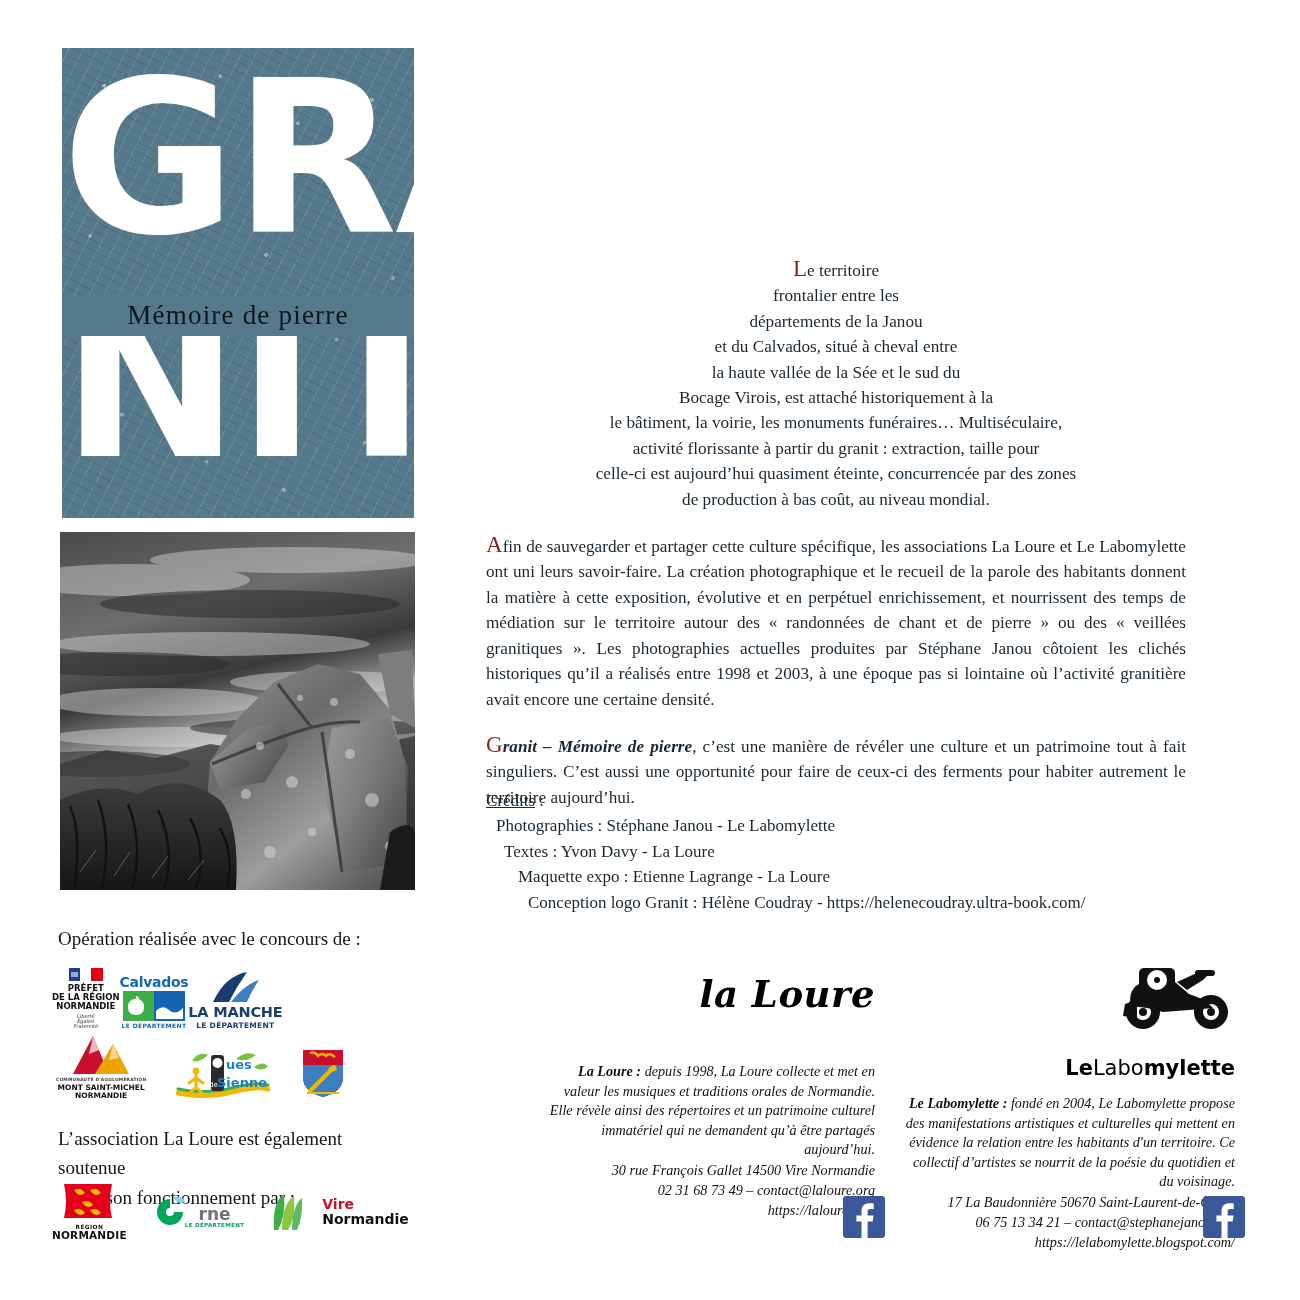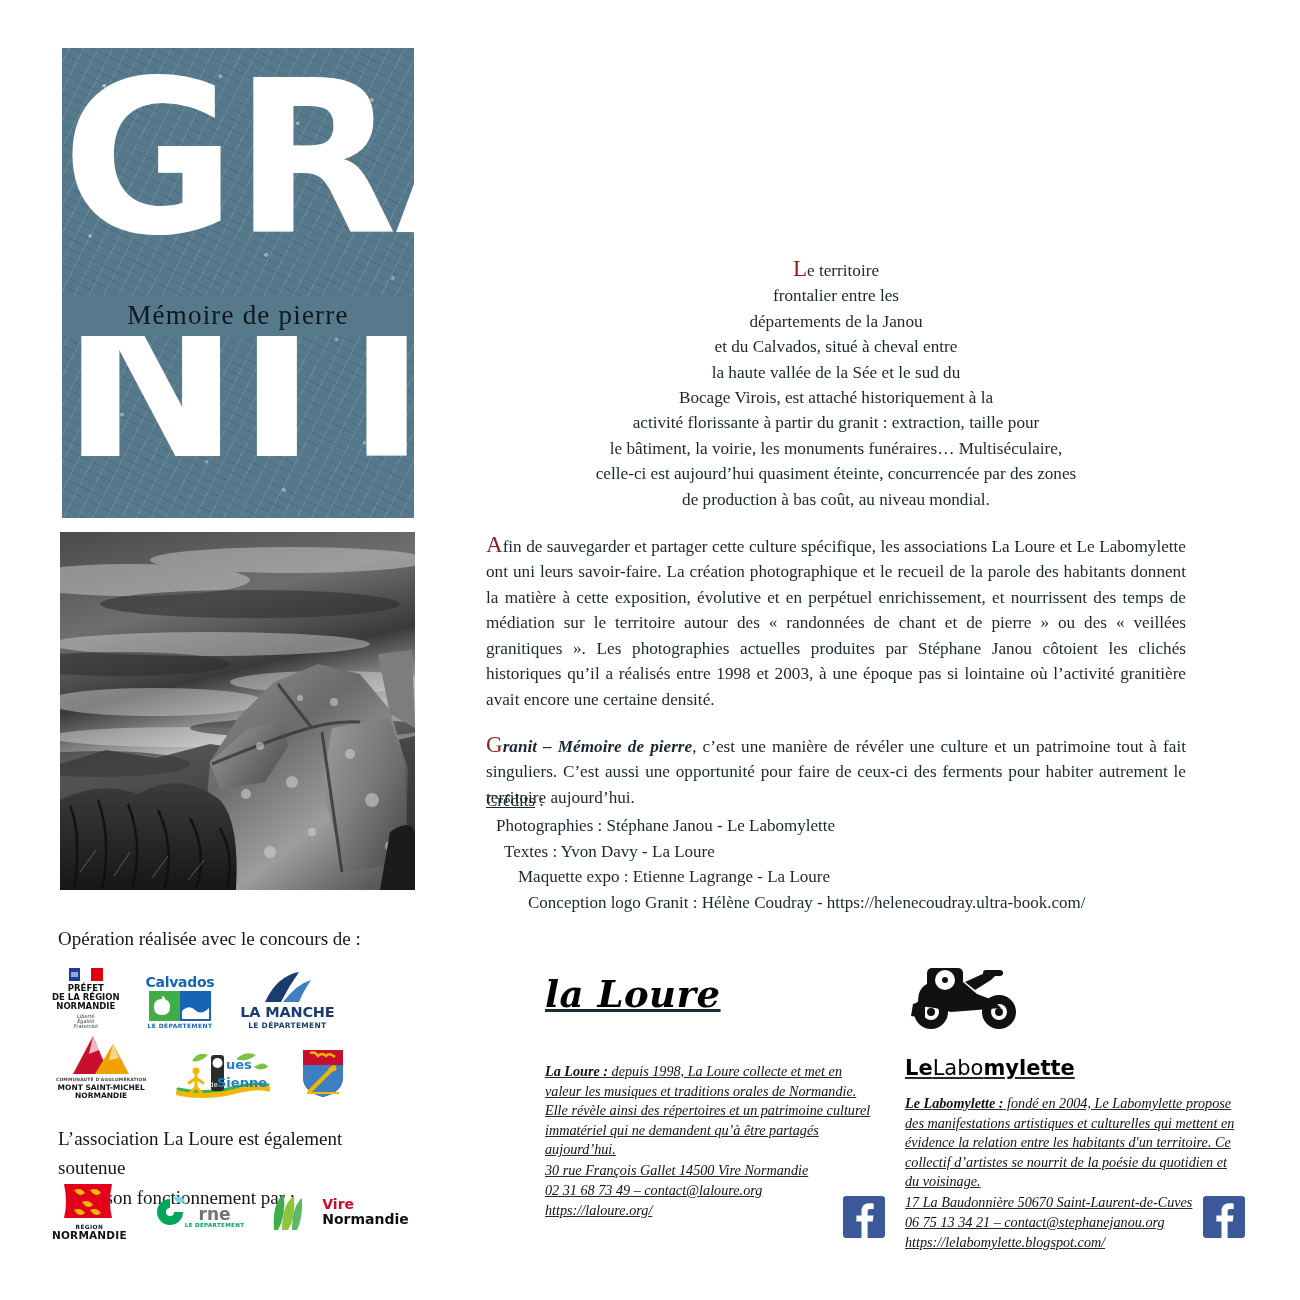--- a/index.html
+++ b/index.html
@@ -76,21 +76,21 @@
 
   .left-cap{
     position:absolute;left:58px;
     font-family:"Liberation Serif", serif;
     font-size:19px;color:#10171d;
   }
   #cap1{top:928px;}
   #cap2{top:1124px;line-height:1.55;width:330px;}
 
   .logo-row{position:absolute;display:flex;align-items:flex-end;}
-  #row-partners-1{left:52px;top:968px;gap:26px;}
+  #row-partners-1{left:52px;top:968px;}
   #row-partners-2{left:56px;top:1032px;gap:30px;}
   #row-support{left:52px;top:1182px;gap:26px;align-items:center;}
 
   .mini{display:flex;flex-direction:column;align-items:center;}
   .mini-txt{
     font-family:"DejaVu Sans", sans-serif;
     font-weight:bold;text-align:center;line-height:1.05;
   }
 
   
@@ -122,21 +122,21 @@
     font-family:"Liberation Serif", serif;
     font-size:17px;line-height:25.4px;color:#1b2730;
   }
   .credits .hd{text-decoration:underline;}
   .credits .l1{padding-left:10px;}
   .credits .l2{padding-left:18px;}
   .credits .l3{padding-left:32px;}
   .credits .l4{padding-left:42px;}
 
   
-  .org{position:absolute;width:330px;text-align:left;text-decoration:underline;}
+  .org{position:absolute;width:330px;text-align:right;}
   #org-laloure{left:545px;top:972px;}
   #org-labo{left:905px;top:960px;}
 
   .org-wordmark{
     font-family:"DejaVu Serif", serif;
     font-style:italic;font-weight:bold;font-size:37px;color:#000;
     letter-spacing:.5px;
   }
   .org-desc{
     font-family:"Liberation Serif", serif;
@@ -266,22 +266,22 @@
 
   <div class="body-col">
 
     <div class="para p-funnel">
       <span class="ln"><span class="dropcap">L</span><span>e territoire</span></span>
       <span class="ln">frontalier  entre  les</span>
       <span class="ln">départements  de  la  Janou</span>
       <span class="ln">et du Calvados, situé à cheval entre</span>
       <span class="ln">la  haute  vallée  de  la  Sée  et  le  sud  du</span>
       <span class="ln">Bocage  Virois,  est  attaché  historiquement  à  la</span>
+      <span class="ln">le  bâtiment,  la  voirie,  les  monuments  funéraires…  Multiséculaire,</span>
       <span class="ln">activité  florissante  à  partir  du  granit :  extraction,  taille  pour</span>
-      <span class="ln">le  bâtiment,  la  voirie,  les  monuments  funéraires…  Multiséculaire,</span>
       <span class="ln">celle-ci est aujourd’hui quasiment éteinte, concurrencée par des zones</span>
       <span class="ln">de production à bas coût, au niveau mondial.</span>
     </div>
 
     <div class="para p-just">
       <span class="dropcap">A</span><span>fin de sauvegarder et partager cette culture spécifique, les associations La Loure et Le Labomylette ont uni leurs savoir-faire. La création photographique et le recueil de la parole des habitants donnent la matière à cette exposition, évolutive et en perpétuel enrichissement, et nourrissent des temps de médiation sur le territoire autour des « randonnées de chant et de pierre » ou des « veillées granitiques ». Les photographies actuelles produites par Stéphane Janou côtoient les clichés historiques qu’il a réalisés entre 1998 et 2003, à une époque pas si lointaine où l’activité granitière avait encore une certaine densité.</span>
     </div>
 
     <div class="para p-just p3">
       <span class="dropcap">G</span><span class="ttl">ranit – Mémoire de pierre</span><span>, c’est une manière de révéler une culture et un patrimoine tout à fait singuliers. C’est aussi une opportunité pour faire de ceux-ci des ferments pour habiter autrement le territoire aujourd’hui.</span>

